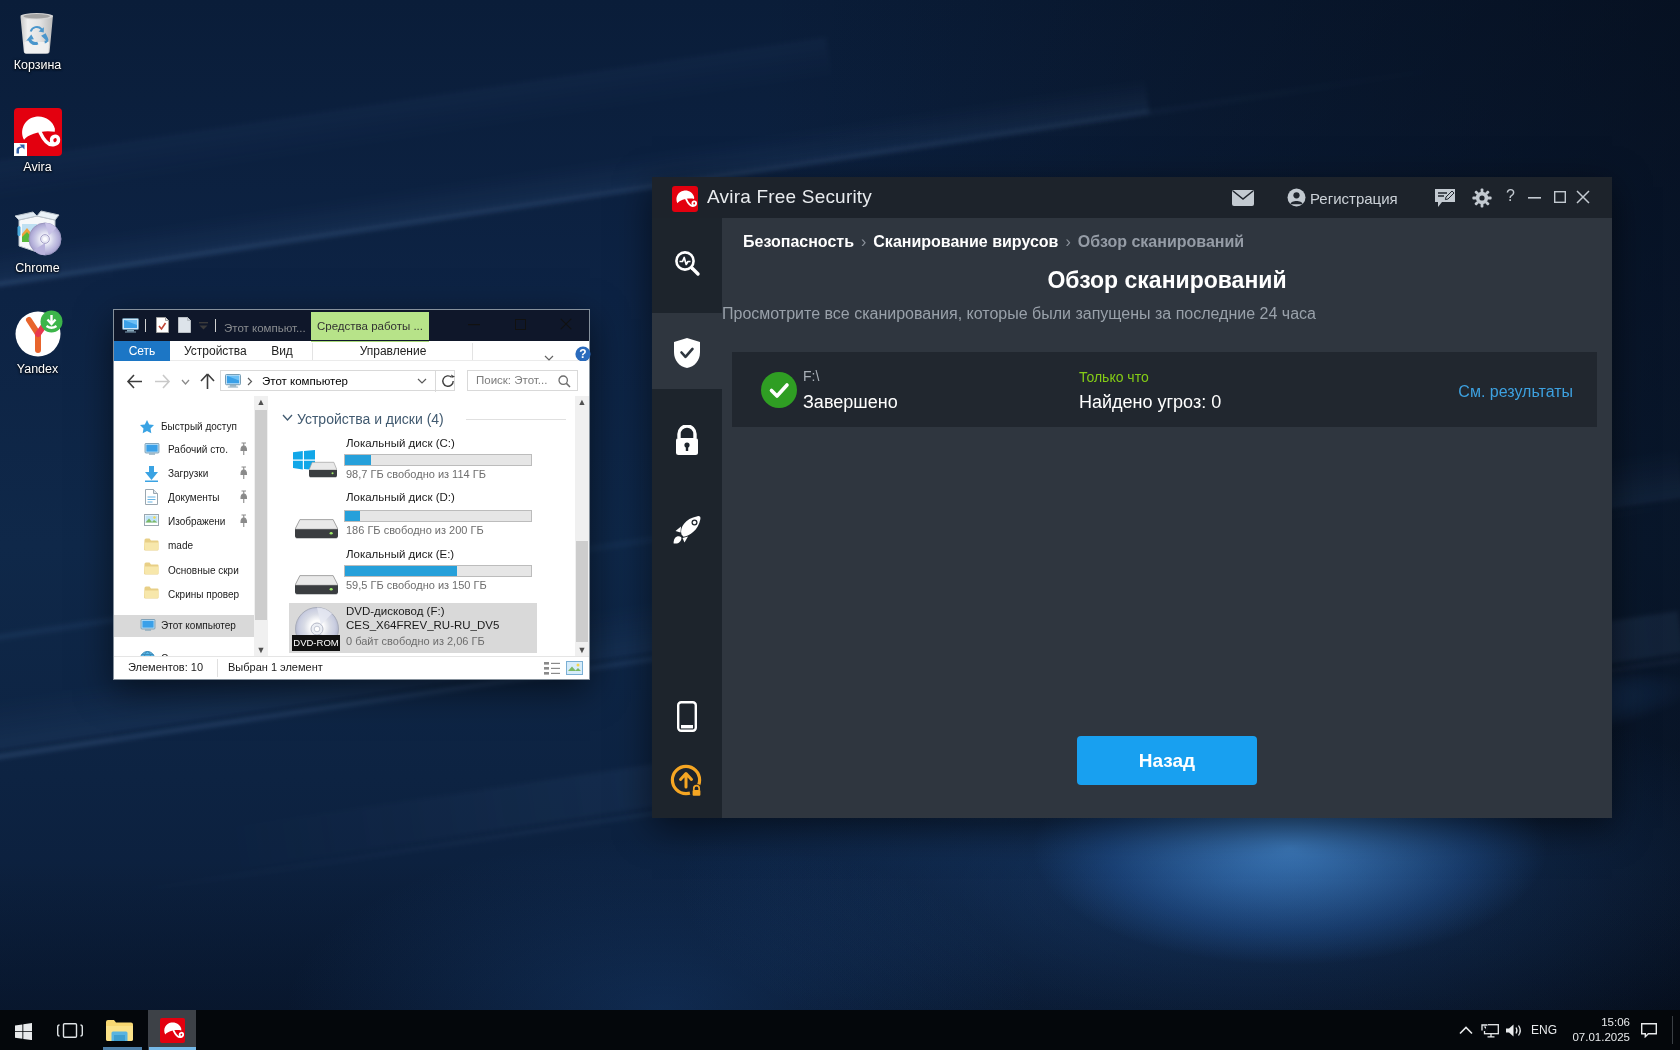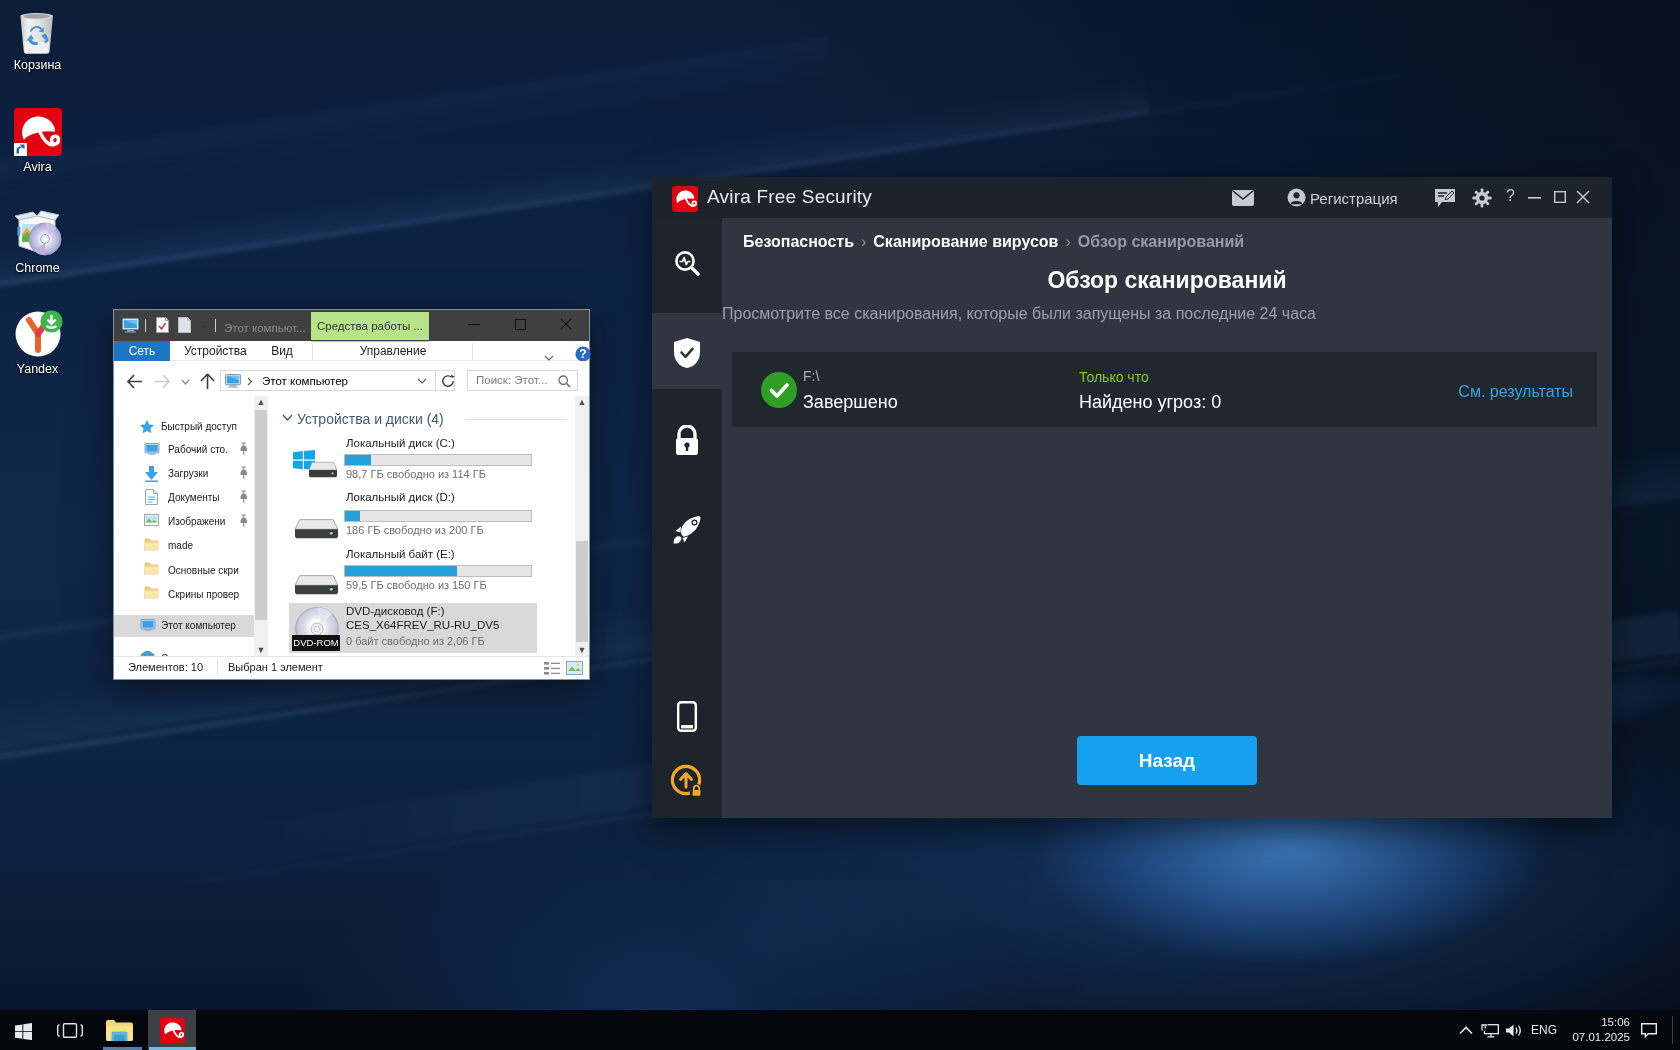--- a/index.html
+++ b/index.html
@@ -6,21 +6,21 @@
  radial-gradient(ellipse 330px 150px at 1290px 848px, rgba(85,165,245,.60), rgba(50,120,210,.25) 55%, transparent 78%),
  radial-gradient(ellipse 750px 280px at 1240px 880px, rgba(45,110,195,.30), transparent 75%),
  radial-gradient(ellipse 520px 240px at 660px 1010px, rgba(38,100,180,.25), transparent 72%),
  linear-gradient(180deg, rgba(0,0,0,0) 82%, rgba(3,7,15,.30) 97%),
  linear-gradient(90deg, rgba(0,0,0,0) 45%, rgba(4,8,16,.30) 72%, rgba(3,6,13,.52) 100%),
  linear-gradient(180deg,#0a1d39 0%,#0d2344 28%,#0f2849 52%,#0d2342 74%,#0a1c38 100%)}
 .beam{position:absolute;pointer-events:none;transform:rotate(-8.5deg);transform-origin:left center;filter:blur(2px)}
 .lbl{position:absolute;color:#fff;font-size:12.5px;text-align:center;text-shadow:0 1px 2px rgba(0,0,0,.9),0 0 3px rgba(0,0,0,.7)}
 .win{position:absolute;box-shadow:0 10px 34px rgba(0,0,0,.55)}
 
-#exp{left:113px;top:309px;width:477px;height:371px;background:#404040;border:1px solid #85909b}
+#exp{left:113px;top:309px;width:477px;height:371px;background:#0f172a;border:1px solid #85909b}
 
 #av{left:652px;top:177px;width:960px;height:641px;background:#2f363f}
 #av .tbar{position:absolute;left:0;top:0;right:0;height:41px;background:#1d232b}
 #av .side{position:absolute;left:0;top:41px;bottom:0;width:70px;background:#1d242c}
 #av .active{position:absolute;left:0;top:136px;width:70px;height:76px;background:#2f363f}
 
 #exp *{position:absolute}
 #exp .ttltx{left:110px;top:12px;font-size:11.5px;color:#8a8d90;white-space:nowrap}
 #exp .gtab{left:197px;top:2px;width:118px;height:28px;background:#b7e389;font-size:11.5px;color:#323232;text-align:center;line-height:28px;white-space:nowrap;overflow:hidden}
 #exp .menu{left:0;top:31px;width:475px;height:20px;border-bottom:1px solid #ebebeb;background:#fff}
@@ -360,21 +360,21 @@
       <div class="fr" style="top:33px">186 ГБ свободно из 200 ГБ</div>
       <svg style="left:181px;top:27px;position:absolute" width="43" height="25" viewBox="0 0 44 31" preserveAspectRatio="none">
           <path d="M5 2 h34 l5 12 H0z" fill="#e9e9e9" stroke="#9a9a9a" stroke-width="1"></path>
           <path d="M0 14 h44 v9 q0 2-2 2 h-40 q-2 0-2-2z" fill="#3a3d40"></path>
           <path d="M0 23 q0 3 3 3 h38 q3 0 3-3 v-1 q0 3-3 3 h-38 q-3 0-3-3z" fill="#c9cbcd"></path>
           <circle cx="37" cy="19" r="1.6" fill="#9feb68"></circle>
         </svg>
     </div>
 
     <div class="tile" style="left:0;top:152px;position:absolute;width:430px;height:50px">
-      <div class="nm">Локальный байт (E:)</div>
+      <div class="nm">Локальный диск (E:)</div>
       <div class="bar" style="top:17px">
           <div class="fill" style="width:112px"></div>
         </div>
       <div class="fr" style="top:31px">59,5 ГБ свободно из 150 ГБ</div>
       <svg style="left:181px;top:26px;position:absolute" width="43" height="25" viewBox="0 0 44 31" preserveAspectRatio="none">
           <path d="M5 2 h34 l5 12 H0z" fill="#e9e9e9" stroke="#9a9a9a" stroke-width="1"></path>
           <path d="M0 14 h44 v9 q0 2-2 2 h-40 q-2 0-2-2z" fill="#3a3d40"></path>
           <path d="M0 23 q0 3 3 3 h38 q3 0 3-3 v-1 q0 3-3 3 h-38 q-3 0-3-3z" fill="#c9cbcd"></path>
           <circle cx="37" cy="19" r="1.6" fill="#9feb68"></circle>
         </svg>

